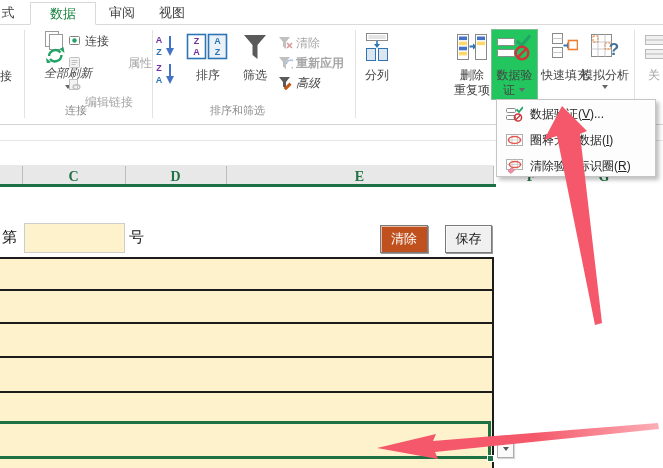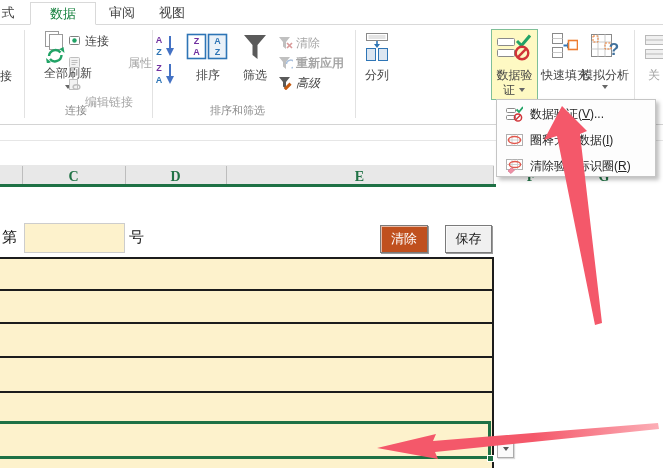--- a/index.html
+++ b/index.html
@@ -47,21 +47,21 @@
 
     <div class="abs" style="left:30px;top:2px;width:76px;height:72px;">
       <svg class="abs" style="left:12px;top:4px;" width="26" height="32" viewBox="0 0 26 32">
         <rect x="3.5" y="0.5" width="13" height="15" fill="#fff" stroke="#9a9a9a"></rect>
         <rect x="7.5" y="3.5" width="13" height="15" fill="#fff" stroke="#9a9a9a"></rect>
         <path d="M7 25a6.5 6.5 0 0 1 11.5-3.5" fill="none" stroke="#21a366" stroke-width="2.4"></path>
         <path d="M19.5 24a6.5 6.5 0 0 1-11.5 4" fill="none" stroke="#21a366" stroke-width="2.4"></path>
         <path d="M17.5 18l5 4-1-6z" fill="#21a366"></path>
         <path d="M9 31l-5-4 1 6z" fill="#21a366"></path>
       </svg>
-      <span class="lbl abs ctr" style="left:11px;top:39px;width:54px;">全部刷新</span>
+      <span class="lbl abs ctr" style="left:11px;top:39px;width:54px;font-style:italic;">全部刷新</span>
       <div class="caret abs" style="left:35px;top:58px;"></div>
     </div>
 
     <div class="abs" style="left:68px;top:8px;width:56px;height:16px;">
       <svg width="13" height="13" viewBox="0 0 13 13">
         <rect x="1.5" y="2.5" width="10" height="8" rx="1" fill="#fff" stroke="#808080"></rect>
         <circle cx="6.5" cy="6.5" r="2.2" fill="#21a366"></circle>
       </svg>
       <span class="lbl abs" style="left:17px;top:1px;">连接</span>
     </div>
@@ -160,22 +160,38 @@
         <line x1="5.5" y1="5" x2="22.5" y2="5" stroke="#c9c9c9"></line>
         <path d="M14 8v4" stroke="#2e75b6" stroke-width="1.6"></path>
         <path d="M11 11l3 4 3-4z" fill="#2e75b6"></path>
         <rect x="3.5" y="15.5" width="9" height="12" fill="#dce6f1" stroke="#2e75b6"></rect>
         <rect x="15.5" y="15.5" width="9" height="12" fill="#dce6f1" stroke="#2e75b6"></rect>
       </svg>
       <span class="lbl abs ctr" style="left:5px;top:41px;width:28px;">分列</span>
     </div>
 
 
-
-    <div class="abs" style="left:491px;top:4px;width:47px;height:71px;background:#fef9c3;border:1px solid #7fbf98;box-sizing:border-box;">
+    <div class="abs" style="left:450px;top:2px;width:44px;height:88px;">
+      <svg class="abs" style="left:7px;top:6px;" width="30" height="28" viewBox="0 0 30 28">
+        <rect x="0.5" y="1.5" width="11" height="25" fill="#fff" stroke="#8a8a8a"></rect>
+        <rect x="2" y="3.5" width="8" height="3.6" fill="#4472c4"></rect>
+        <rect x="2" y="8.6" width="8" height="3.6" fill="#ffd966"></rect>
+        <rect x="2" y="13.7" width="8" height="3.6" fill="#4472c4"></rect>
+        <rect x="2" y="18.8" width="8" height="3.6" fill="#ffd966"></rect>
+        <path d="M12.5 13.5h4" stroke="#2e75b6" stroke-width="2"></path>
+        <path d="M16 10.5l4 3-4 3z" fill="#2e75b6"></path>
+        <rect x="18.5" y="1.5" width="11" height="25" fill="#fff" stroke="#8a8a8a"></rect>
+        <rect x="20" y="3.5" width="8" height="3.6" fill="#4472c4"></rect>
+        <rect x="20" y="8.6" width="8" height="3.6" fill="#ffd966"></rect>
+      </svg>
+      <span class="lbl abs ctr" style="left:8px;top:41px;width:28px;">删除</span>
+      <span class="lbl abs ctr" style="left:2px;top:56px;width:40px;">重复项</span>
+    </div>
+
+    <div class="abs" style="left:491px;top:4px;width:47px;height:71px;background:#22c55e;border:1px solid #7fbf98;box-sizing:border-box;">
       <svg class="abs" style="left:5px;top:4px;" width="34" height="27" viewBox="0 0 34 27">
         <rect x="0.5" y="4.5" width="17" height="7" rx="1" fill="#fff" stroke="#8a8a8a"></rect>
         <rect x="0.5" y="15.5" width="17" height="7" rx="1" fill="#fff" stroke="#8a8a8a"></rect>
         <path d="M20 7l4.5 4.5L33 1.5" fill="none" stroke="#21a366" stroke-width="3"></path>
         <circle cx="25" cy="19" r="6.3" fill="none" stroke="#d13438" stroke-width="2.4"></circle>
         <line x1="20.7" y1="23.3" x2="29.3" y2="14.7" stroke="#d13438" stroke-width="2.4"></line>
       </svg>
       <span class="lbl abs ctr" style="left:1px;top:38px;width:43px;">数据验</span>
       <span class="lbl abs" style="left:11px;top:53px;">证</span>
       <div class="caret abs" style="left:27px;top:58px;"></div>

